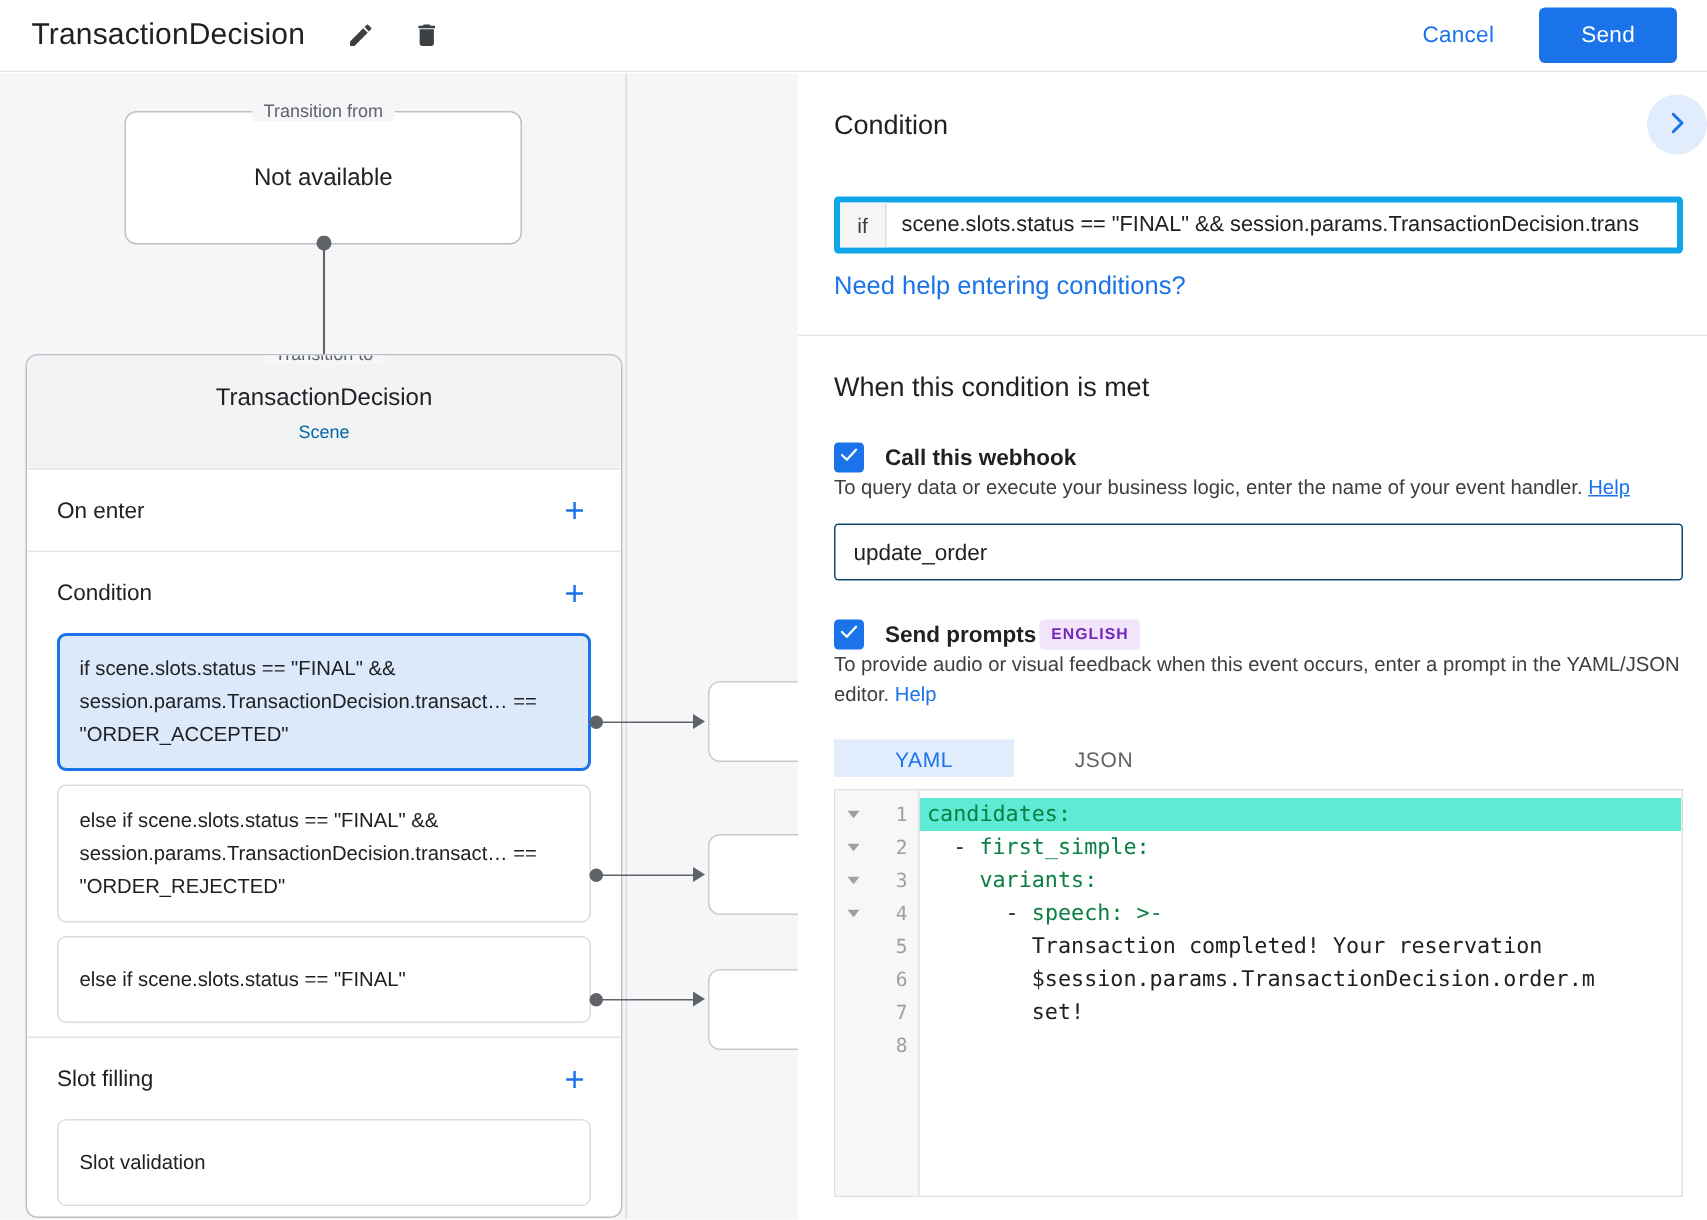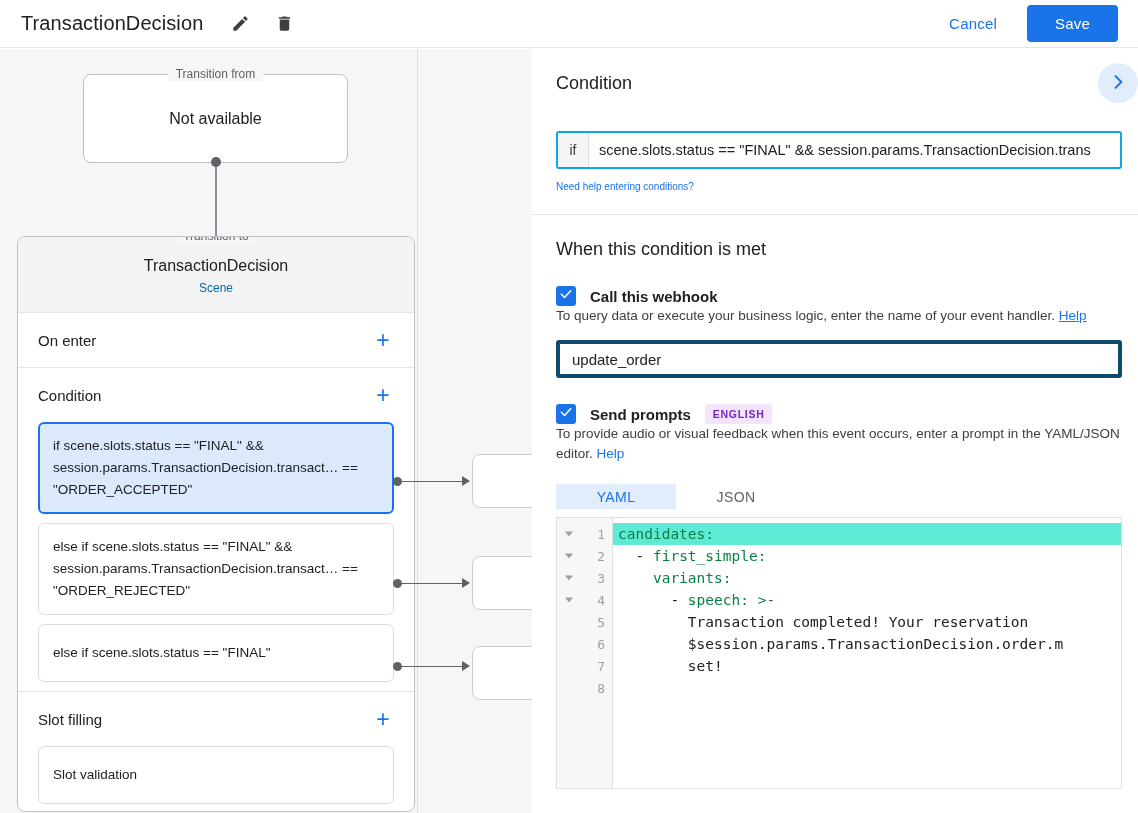--- a/index.html
+++ b/index.html
@@ -145,61 +145,61 @@
   }
   .rp-h1 { font-size: 18px; color: #202124; }
   #expand-btn {
     width: 40px; height: 40px; border-radius: 50%; border: none;
     background: #e1ecfd; color: #1a73e8; cursor: pointer;
     display: flex; align-items: center; justify-content: center;
     margin-top: -10px; margin-right: -16px;
   }
   #cond-field-wrap {
     margin: 28px 16px 0 24px;
-    display: flex; border: 2px solid #0ea5e9; border-radius: 3px;
+    display: flex; border: 4px solid #0ea5e9; border-radius: 3px;
     height: 38px; overflow: hidden; background: #ffffff;
   }
   #cond-if {
     width: 31px; background: #f5f5f5; border-right: 1px solid #dadce0;
     display: flex; align-items: center; justify-content: center;
     font-size: 14px; color: #3c4043; flex: 0 0 31px;
   }
   #cond-input {
     flex: 1; border: none; outline: none; padding: 0 10px;
     font-size: 14.5px; color: #202124;
     font-family: "Liberation Sans", sans-serif;
     background: transparent;
   }
   .link {
     color: #1a73e8; text-decoration: none; cursor: pointer;
   }
   .link.u { text-decoration: underline; }
-  #cond-help { display: block; margin: 12px 0 0 24px; font-size: 10px; }
+  #cond-help { display: block; margin: 12px 0 0 24px; font-size: 17px; }
 
   #rp-met-block { padding: 24px 16px 0 24px; }
   .rp-h2 { font-size: 18px; color: #202124; }
 
   .cb-row { display: flex; align-items: center; margin-top: 26px; }
   .checkbox {
     width: 20px; height: 20px; border-radius: 3px; background: #1a73e8;
     display: flex; align-items: center; justify-content: center;
     cursor: pointer; flex: 0 0 20px;
   }
   .cb-label { margin-left: 14px; font-size: 15px; font-weight: bold; color: #202124; }
   .badge {
-    margin-left: 14px; background: #f1e4fb; color: #7627bb;
+    margin-left: 2px; background: #f1e4fb; color: #7627bb;
     font-size: 10.5px; letter-spacing: .7px; font-weight: bold;
     padding: 4px 8px; border-radius: 3px;
   }
   .helper {
     font-size: 13.5px; color: #3c4043; line-height: 20px;
   }
   #webhook-input {
     margin-top: 14px; width: 100%; height: 38px;
-    border: 4px solid #0c4a6e; border-radius: 3px; padding: 15px 12px;
+    border: 1px solid #0c4a6e; border-radius: 3px; padding: 15px 12px;
     font-size: 15px; color: #202124; outline: none;
     font-family: "Liberation Sans", sans-serif;
   }
 
   #editor-tabs { display: flex; margin-top: 20px; }
   .etab {
     width: 120px; height: 25px; display: flex; align-items: center;
     justify-content: center; font-size: 14px; color: #5f6368;
     cursor: pointer; letter-spacing: .4px; border: none; background: transparent;
     font-family: "Liberation Sans", sans-serif;
@@ -254,21 +254,21 @@
   <button class="hdr-icon-btn">
     <span>
       <svg width="19" height="19" viewBox="0 0 24 24">
           <path fill="#3c4043" d="M6 19a2 2 0 002 2h8a2 2 0 002-2V7H6v12zM19 4h-3.5l-1-1h-5l-1 1H5v2h14V4z"></path>
         </svg>
     </span>
   </button>
 
   <div id="topbar-right">
     <button id="cancel-btn">Cancel</button>
-    <button id="save-btn">Save</button>
+    <button id="save-btn">Send</button>
   </div>
 </div>
 
 <div id="canvas">
 
   <div id="canvas-divider"></div>
 
   <div id="card-from" class="flow-card">
     <div class="flow-legend">Transition from</div>
     <div class="body">Not available</div>

